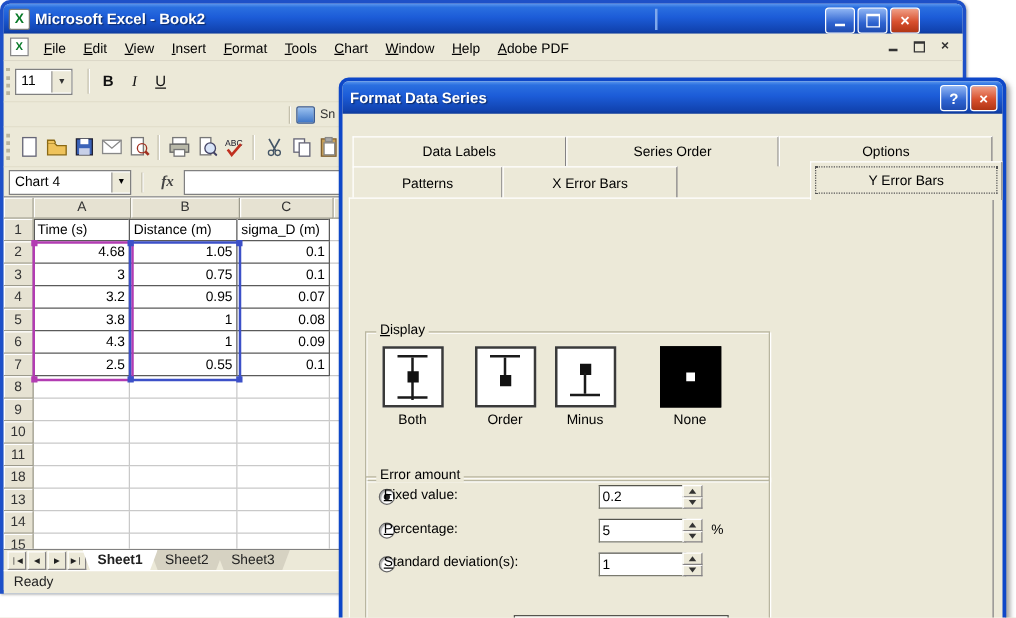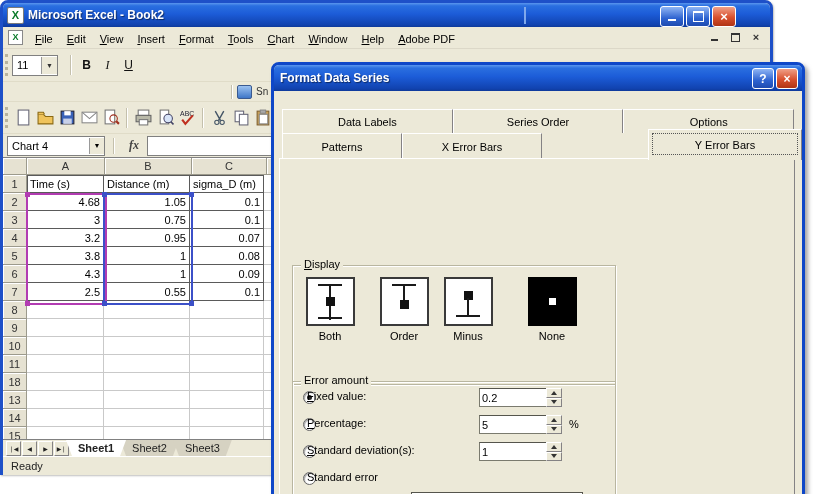--- a/index.html
+++ b/index.html
@@ -513,24 +513,20 @@
           <span class="spin">
               <span>
                 <i class="tri-up"></i>
               </span>
               <span>
                 <i class="tri-dn"></i>
               </span>
             </span>
         </div>
 
-        <div class="erow" style="top:87px;">
-          <span class="radio"></span>
-          <span class="rlabel">Standard error</span>
-        </div>
 
         <div class="erow" style="top:110px;height:22px;">
 
           <span class="cinput">
             <span class="cval"></span>
 
           </span>
         </div>
 
       </div>

